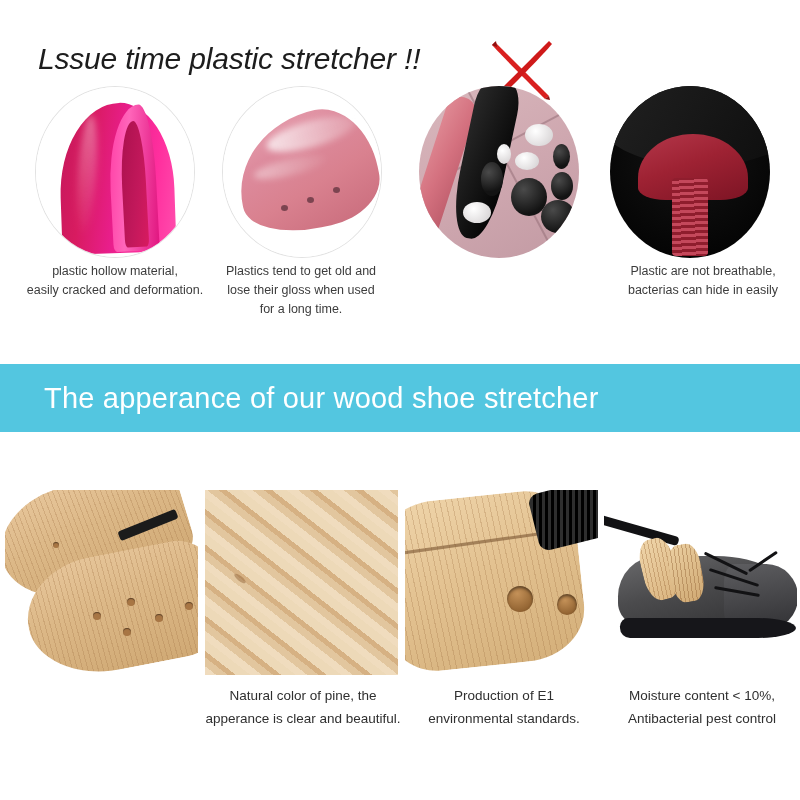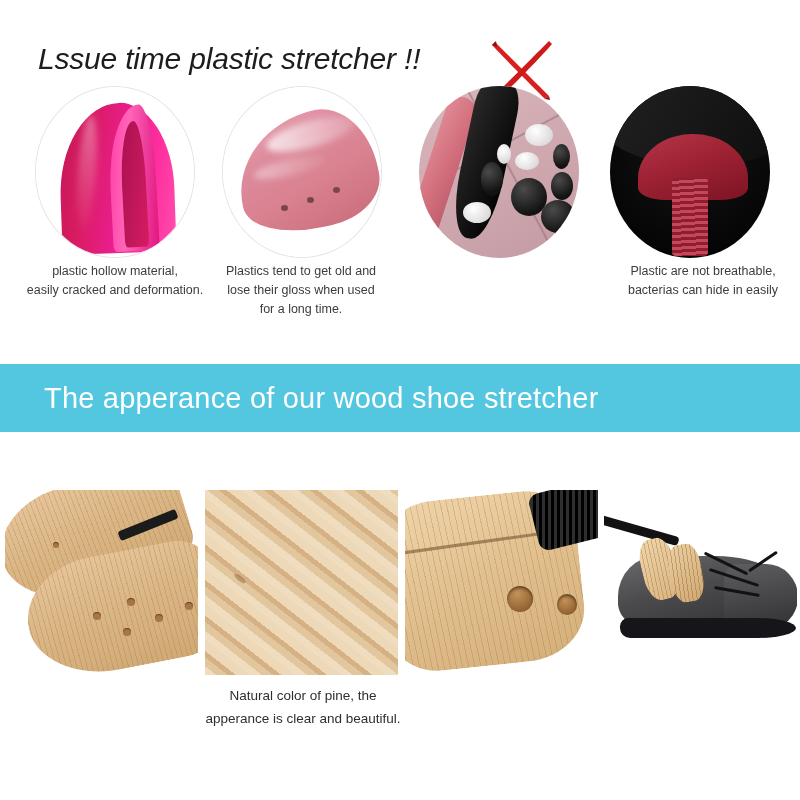--- a/index.html
+++ b/index.html
@@ -646,15 +646,17 @@
         <div class="lace l2"></div>
         <div class="lace l3"></div>
         <div class="lace l4"></div>
       </div>
     </div>
 
   </div>
 
   <div class="bottom-captions">
     <div class="bcaption bcap2">Natural color of pine, the<br>apperance is clear and beautiful.</div>
+    <div class="bcaption bcap3">Production of E1<br>environmental standards.</div>
+    <div class="bcaption bcap4">Moisture content &lt; 10%,<br>Antibacterial pest control</div>
   </div>
 
 </div>
 
 </body></html>

